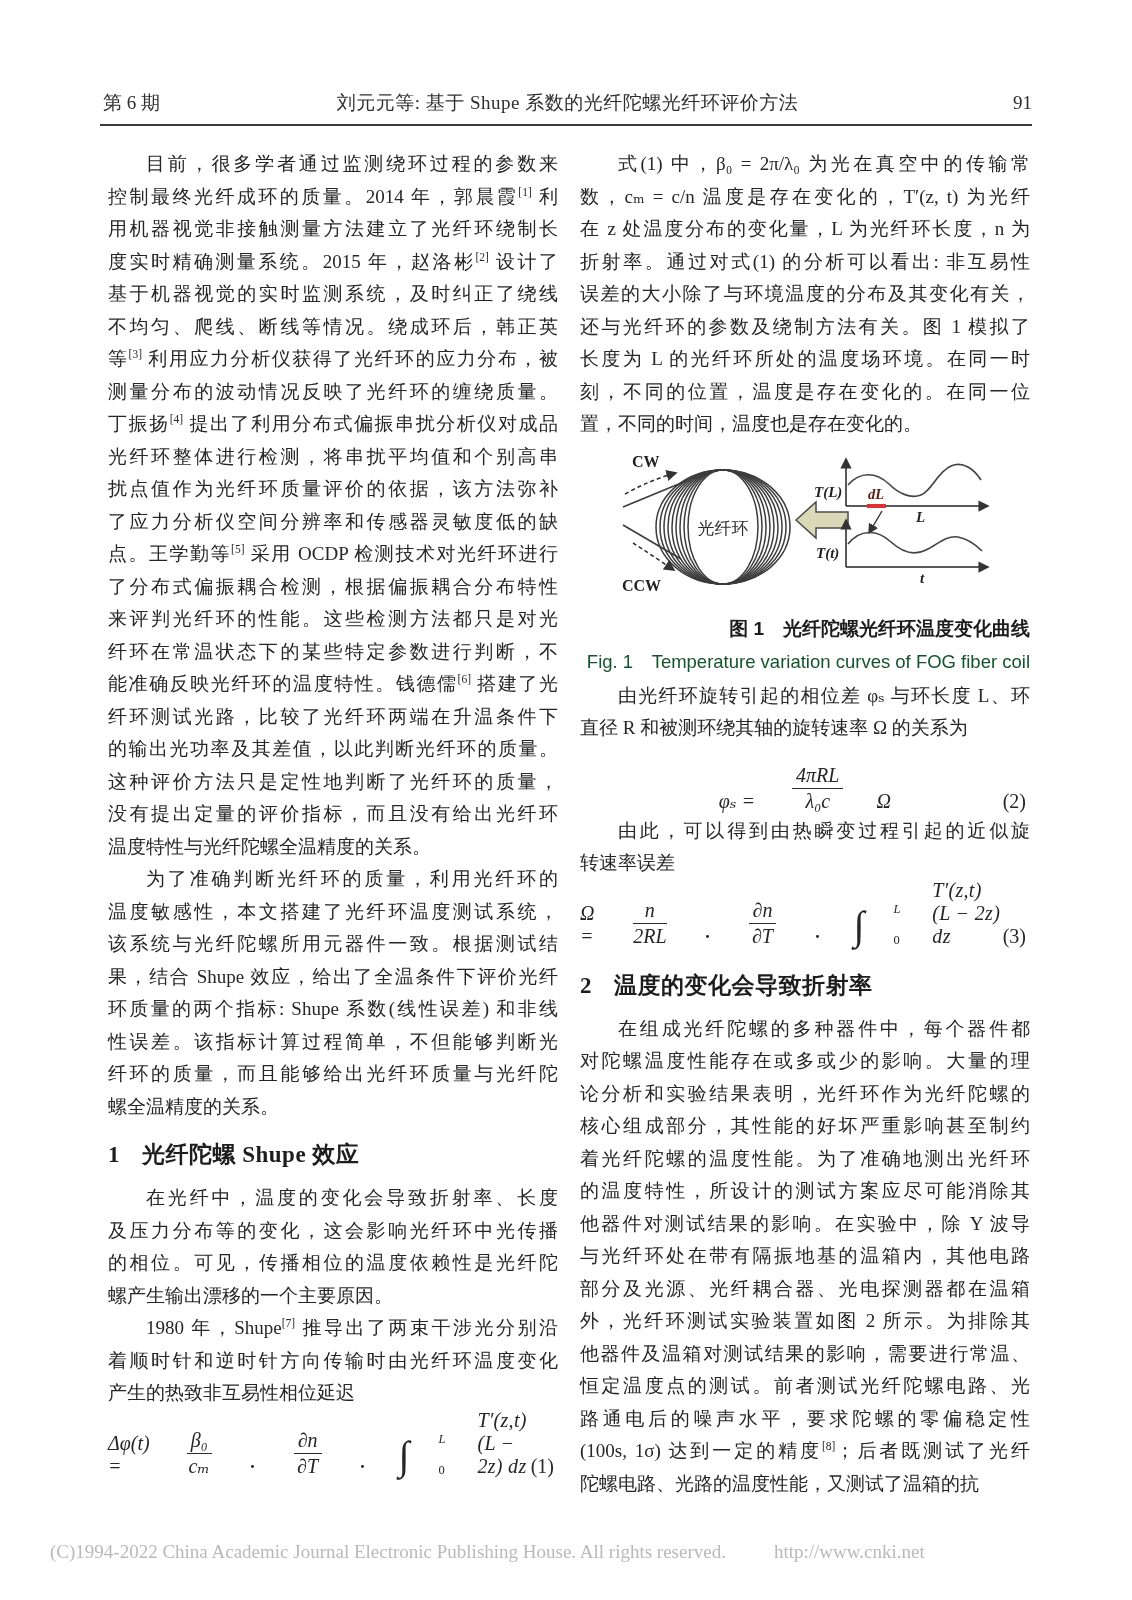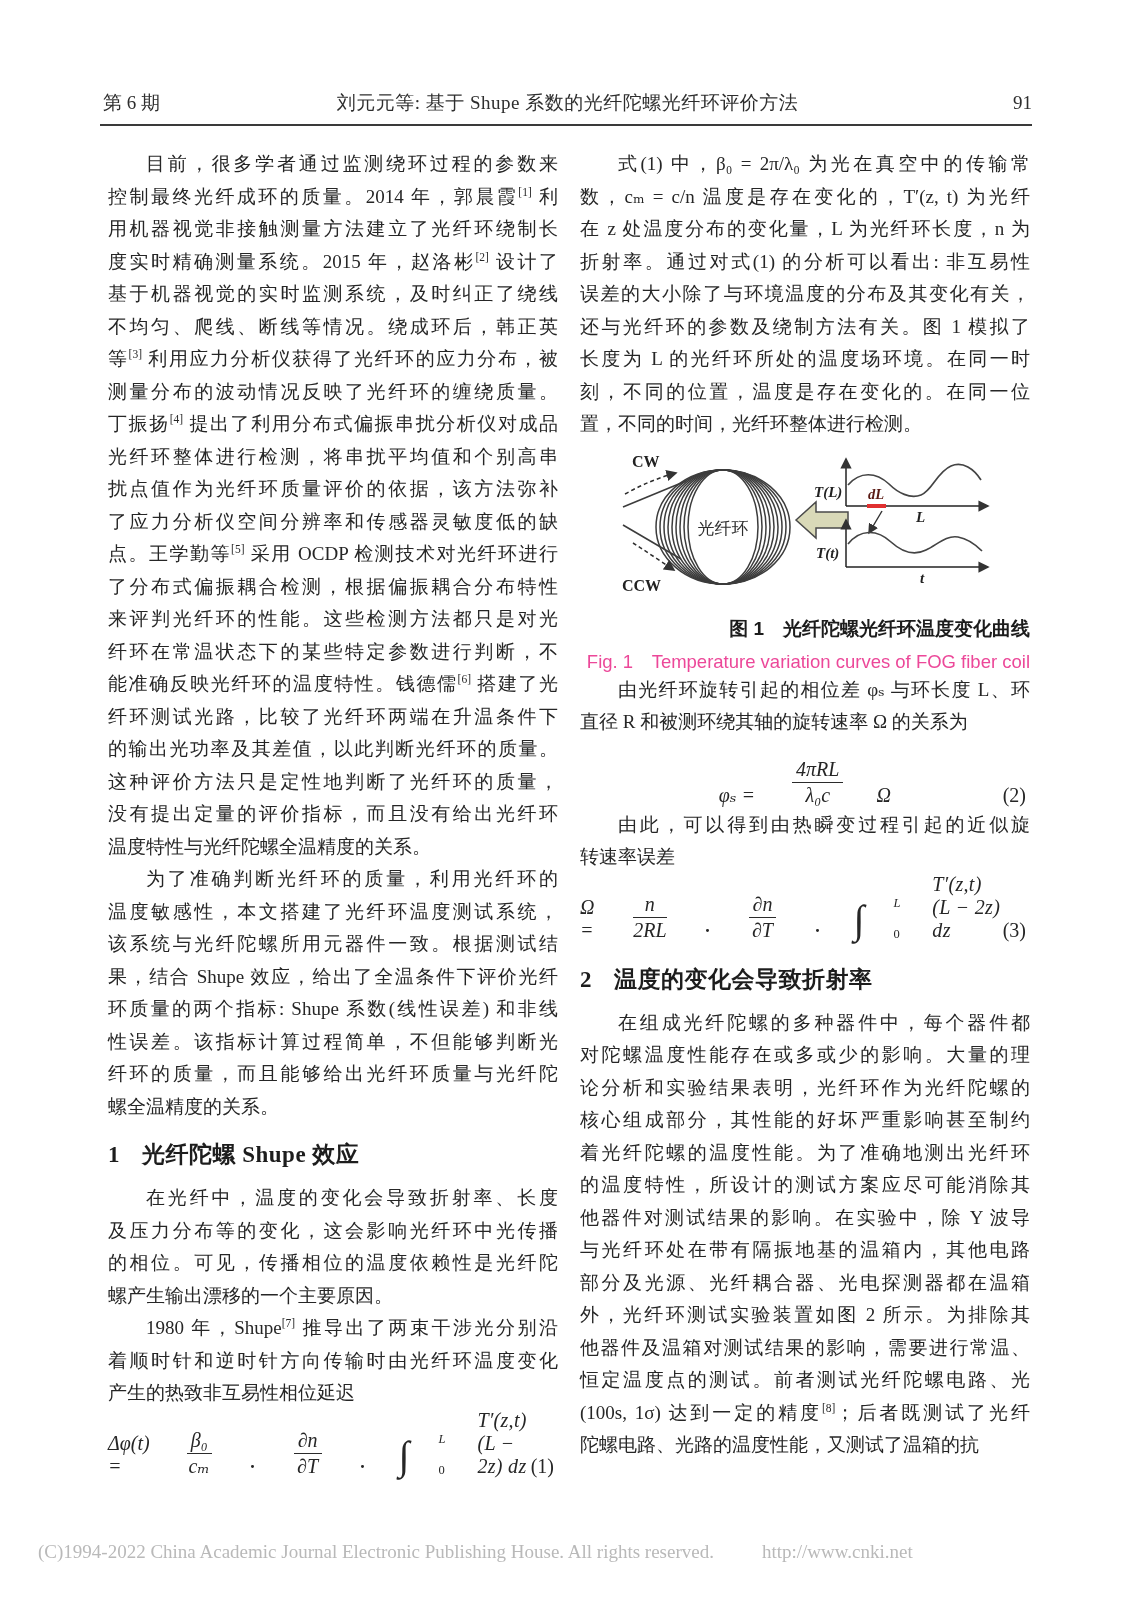--- a/index.html
+++ b/index.html
@@ -40,23 +40,23 @@
   .lims{display:inline-flex;flex-direction:column;justify-content:space-between;height:46px;font-size:12.5px;margin:0 4px 0 1px;}
   .lims .lsup{text-align:left;}
   .lims .lsub{text-align:left;}
   .eqtag{position:absolute;right:4px;font-style:normal;}
   .eql{margin-right:4px;}
   .eqbody{letter-spacing:.3px;}
   
   .figwrap{margin:4px 0 0 0;}
   .cap{font-family:"Liberation Sans","DejaVu Sans",sans-serif;text-align:right;}
   .capzh{font-weight:bold;font-size:19px;margin-top:8px;color:#1c1c1c;}
-  .capen{font-size:18.5px;margin-top:7px;color:#ec4899;}
-  
-  .ftr{position:absolute;top:1541px;left:38px;width:1040px;font-size:19px;color:#b9b9b9;display:flex;}
+  .capen{font-size:18.5px;margin-top:7px;color:#14532d;margin-bottom:6px;}
+  
+  .ftr{position:absolute;top:1541px;left:50px;width:1040px;font-size:19px;color:#b9b9b9;display:flex;}
   .ftr .cp{margin-right:48px;}
   svg text{font-family:"Liberation Serif","DejaVu Serif",serif;}
 </style>
 </head>
 <body>
 
 <div class="hdr">
   <span class="issue">第 6 期</span>
   <span class="title">刘元元等: 基于 Shupe 系数的光纤陀螺光纤环评价方法</span>
   <span class="pno">91</span>
@@ -138,21 +138,21 @@
 <div class="col right">
   <div class="para">
       <div class="tl fi">式(1) 中，β₀ = 2π/λ₀ 为光在真空中的传输常</div>
       <div class="tl">数，cₘ = c/n 温度是存在变化的，T′(z, t) 为光纤</div>
       <div class="tl">在 z 处温度分布的变化量，L 为光纤环长度，n 为</div>
       <div class="tl">折射率。通过对式(1) 的分析可以看出: 非互易性</div>
       <div class="tl">误差的大小除了与环境温度的分布及其变化有关，</div>
       <div class="tl">还与光纤环的参数及绕制方法有关。图 1 模拟了</div>
       <div class="tl">长度为 L 的光纤环所处的温度场环境。在同一时</div>
       <div class="tl">刻，不同的位置，温度是存在变化的。在同一位</div>
-      <div class="tl la">置，不同的时间，光纤环整体进行检测。</div>
+      <div class="tl la">置，不同的时间，温度也是存在变化的。</div>
     </div>
 
   <div class="figwrap">
     <svg width="452" height="158" viewBox="0 0 452 158">
       <defs>
         <marker id="ah" viewBox="0 0 10 10" refX="8.5" refY="5" markerWidth="7.5" markerHeight="7.5" orient="auto-start-reverse">
           <path d="M0,0 L10,5 L0,10 z" fill="#333"></path>
         </marker>
       </defs>
 
@@ -248,20 +248,21 @@
       <div class="tl">论分析和实验结果表明，光纤环作为光纤陀螺的</div>
       <div class="tl">核心组成部分，其性能的好坏严重影响甚至制约</div>
       <div class="tl">着光纤陀螺的温度性能。为了准确地测出光纤环</div>
       <div class="tl">的温度特性，所设计的测试方案应尽可能消除其</div>
       <div class="tl">他器件对测试结果的影响。在实验中，除 Y 波导</div>
       <div class="tl">与光纤环处在带有隔振地基的温箱内，其他电路</div>
       <div class="tl">部分及光源、光纤耦合器、光电探测器都在温箱</div>
       <div class="tl">外，光纤环测试实验装置如图 2 所示。为排除其</div>
       <div class="tl">他器件及温箱对测试结果的影响，需要进行常温、</div>
       <div class="tl">恒定温度点的测试。前者测试光纤陀螺电路、光</div>
+      <div class="tl">路通电后的噪声水平，要求陀螺的零偏稳定性</div>
       <div class="tl">(100s, 1σ) 达到一定的精度<sup>[8]</sup>；后者既测试了光纤</div>
       <div class="tl la">陀螺电路、光路的温度性能，又测试了温箱的抗</div>
     </div>
 </div>
 
 <div class="ftr">
   <span class="cp">(C)1994-2022 China Academic Journal Electronic Publishing House. All rights reserved.</span>
   <span>http://www.cnki.net</span>
 </div>
 

